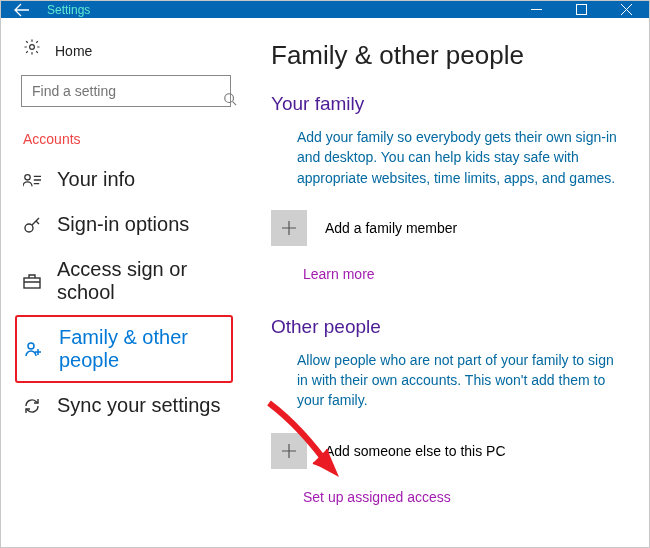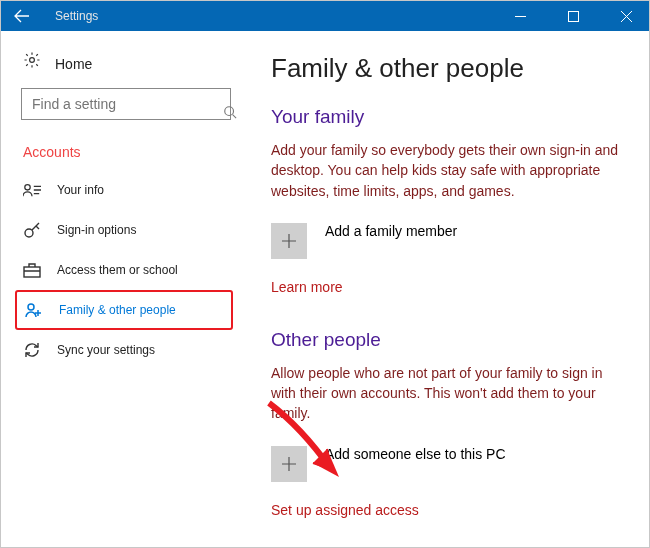--- a/index.html
+++ b/index.html
@@ -1,48 +1,48 @@
 <!DOCTYPE html>
 <html><head>
 <meta charset="utf-8">
 <style>
   * { margin: 0; padding: 0; box-sizing: border-box; font-family: "Segoe UI", Tahoma, sans-serif; }
   html, body { width: 650px; height: 548px; overflow: hidden; background: #fff; }
   .window { width: 650px; height: 548px; display: flex; flex-direction: column; border: 1px solid #c7c7c7; }
   
-  .titlebar { height: 30px; background: #0467b4; display: flex; align-items: center; color: #e5e5e5; gap: 8px; }
+  .titlebar { height: 17px; background: #0467b4; display: flex; align-items: center; color: #5eead4; }
   .titlebar .back { width: 42px; height: 30px; display: flex; align-items: center; justify-content: center; }
   .titlebar .title { font-size: 12px; padding-left: 4px; }
   .titlebar .spacer { flex: 1; }
   .wb { width: 45px; height: 30px; display:flex; align-items:center; justify-content:center; }
   .wb svg { stroke:#fff; }
   
   .body { flex:1; display:flex; overflow:hidden; }
   .sidebar { width: 250px; padding: 14px 0 0 0; }
   .home-row { display:flex; align-items:flex-end; gap: 14px; padding: 6px 22px; font-size: 14px; color:#222; }
   .search-wrap { padding: 10px 20px 18px 20px; }
   .search { position:relative; border:1px solid #888; height: 32px; display:flex; align-items:flex-end; }
   .search input { border:none; outline:none; flex:1; height:100%; padding:0 10px; font-size:14px; color:#555; background:transparent; }
   .search .sicon { width:30px; display:flex; align-items:center; justify-content:center; color:#777; }
   .section-label { padding: 6px 22px 10px 22px; font-size:14px; color:#ef4444; }
-  .nav-item { display:flex; align-items:center; gap:16px; padding: 11px 22px; font-size:12px; color:#222; }
+  .nav-item { display:flex; align-items:center; gap:16px; padding: 11px 22px; font-size:20px; color:#222; }
   .nav-item .ic { width:18px; height:18px; display:flex; align-items:center; justify-content:center; color:#333; }
   .nav-item.active { color:#0078d7; }
   .nav-item.active .ic { color:#0078d7; }
   .highlight-box { border: 2.5px solid #ea1b22; border-radius:3px; margin: 0 18px 0 14px; }
   .highlight-box .nav-item { padding: 9px 6px 9px 8px; }
   
   .content { flex:1; padding: 22px 28px 10px 20px; overflow:hidden; }
   .h1 { font-size: 26px; font-weight: 300; color:#222; margin-bottom: 22px; }
   .h2 { font-size: 19px; font-weight: 400; color:#4c1d95; margin-bottom: 12px; }
-  .para { font-size: 14px; color:#7f1d1d; line-height: 1.45; margin-bottom: 22px; }
-  .add-row { display:flex; gap:18px; font-size:14px; margin-bottom: 20px; }
+  .para { font-size: 14px; color:#0369a1; line-height: 1.45; margin-bottom: 22px; margin-left: 26px; }
+  .add-row { display:flex; align-items:center; gap:18px; font-size:14px; margin-bottom: 20px; }
   .plus-btn { width:36px; height:36px; background:#cfcfcf; display:flex; align-items:center; justify-content:center; }
   .plus-btn svg { stroke:#555; }
-  .link { color:#b91c1c; font-size:14px; margin-bottom: 28px; display:block; }
+  .link { color:#a21caf; font-size:14px; margin-bottom: 28px; display:block;margin-left:32px; }
   .section-gap { height: 6px; }
   
   .arrow-ann { position:absolute; left:260px; top:396px; width:90px; height:88px; pointer-events:none; }
   .window { position:relative; }
 </style>
 </head>
 <body>
 
 <div class="window">
 
@@ -119,21 +119,21 @@
         <span>Sign-in options</span>
       </div>
 
       <div class="nav-item">
         <span class="ic">
           <svg width="18" height="16" viewBox="0 0 18 16" fill="none" stroke="#333" stroke-width="1.4">
               <rect x="1" y="5" width="16" height="10"></rect>
               <path d="M6 5V2h6v3M1 9h16"></path>
             </svg>
         </span>
-        <span>Access them or school</span>
+        <span>Access sign or school</span>
       </div>
 
       <div class="highlight-box">
         <div class="nav-item active">
           <span class="ic">
             <svg width="18" height="16" viewBox="0 0 18 16" fill="none" stroke="#0078d7" stroke-width="1.5">
                 <circle cx="6" cy="5" r="3"></circle>
                 <path d="M1 15c0-3 2.5-5 5-5s5 2 5 5M13 8v6M10 11h6"></path>
               </svg>
           </span>

